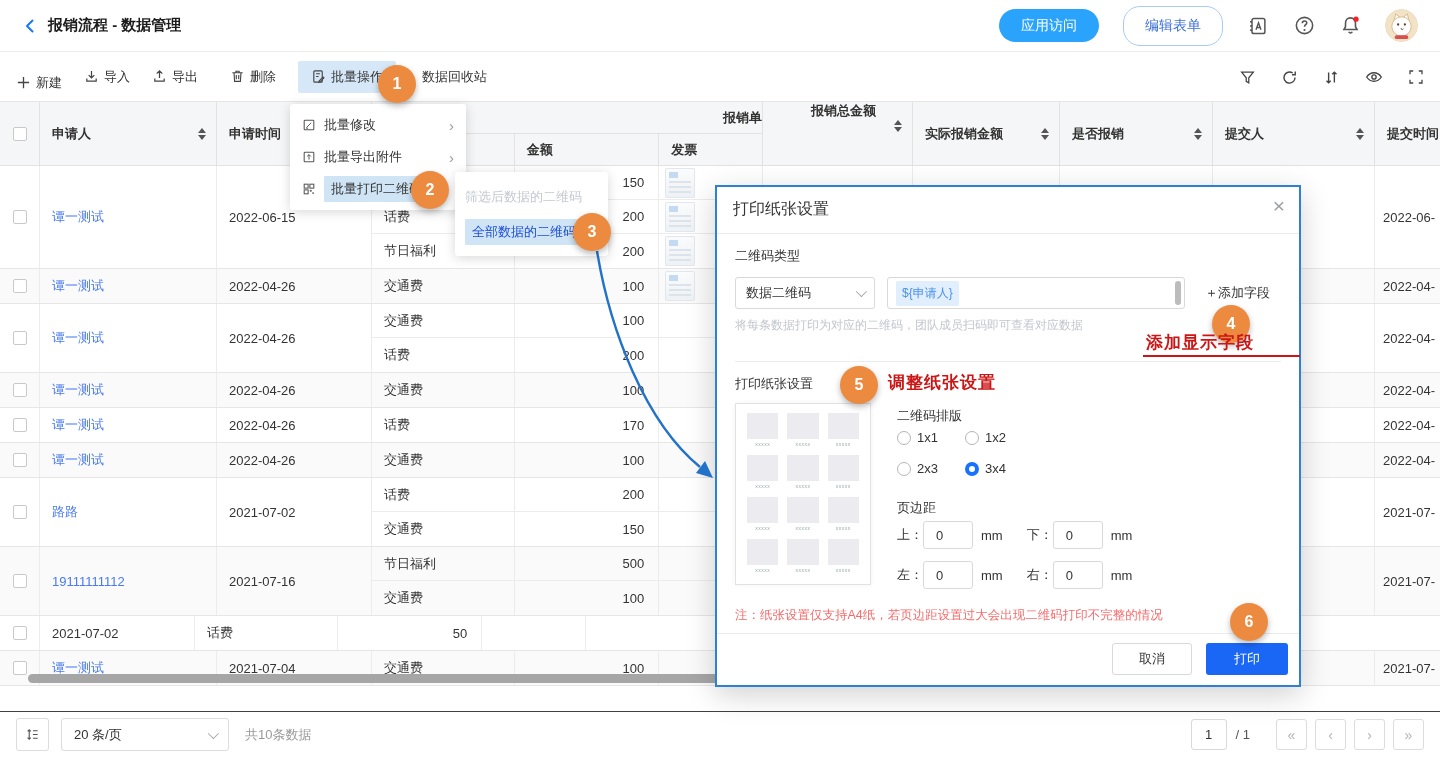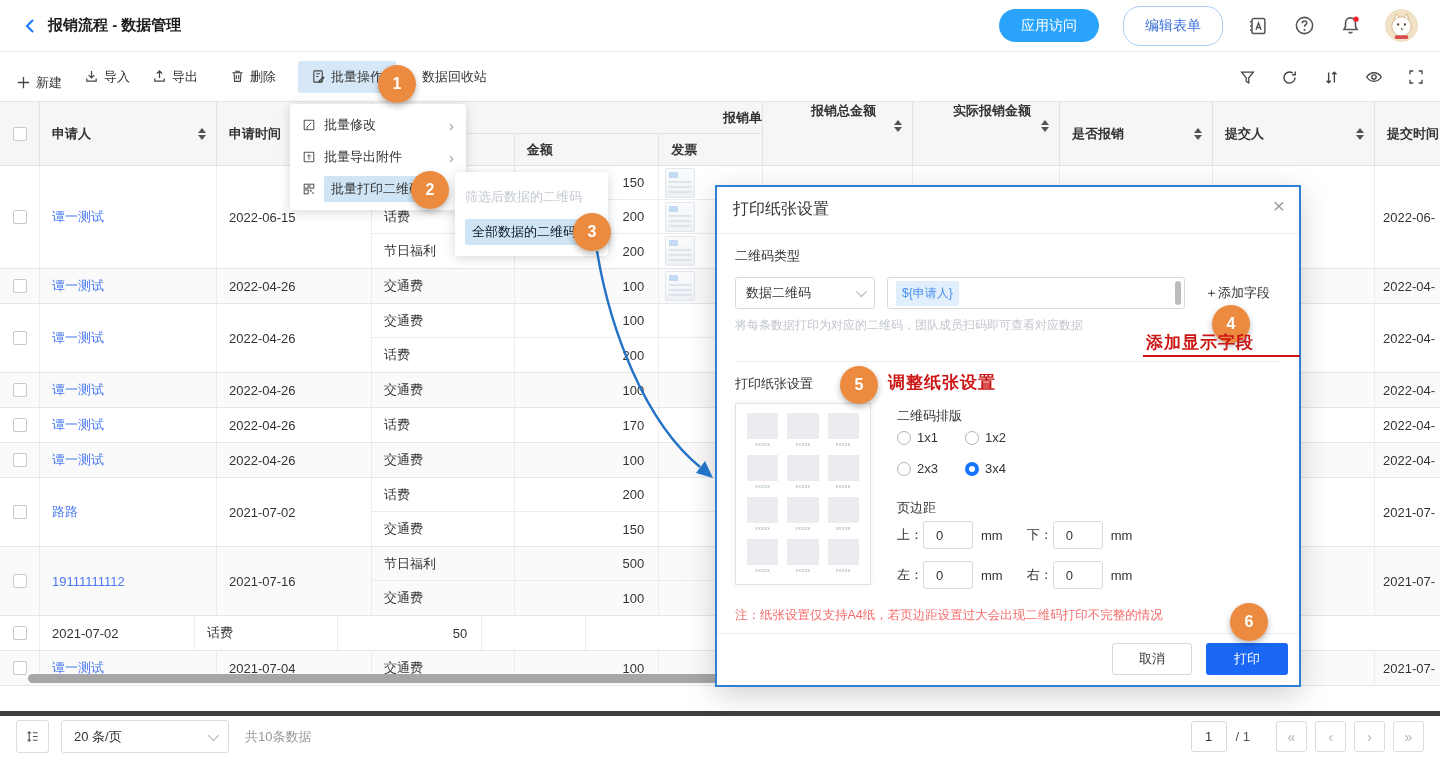--- a/index.html
+++ b/index.html
@@ -34,21 +34,21 @@
   .thead { display:flex; background:#f5f6f7; border-bottom:1px solid #e2e2e2; height:64px; }
   .hc { display:flex; align-items:center; padding-left:12px; font-size:13px; font-weight:bold; color:#333;
         border-right:1px solid #e2e2e2; height:64px; }
   .h-cb { width:40px; justify-content:center; padding-left:0; }
   .h-app { width:177px; } .h-time { width:155px; }
   .hgroup { width:391px; border-right:1px solid #e2e2e2; }
   .hgtop { height:32px; line-height:32px; text-align:right; font-size:13px; font-weight:bold; color:#333; border-bottom:1px solid #e2e2e2; }
   .hgbot { display:flex; height:31px; }
   .hgbot .hc { height:31px; border-right:1px solid #e2e2e2; }
   .h-cat { width:143px; } .h-amt { width:145px; } .h-inv { width:103px; border-right:none !important; }
-  .h-tot { width:150px;flex-direction:column; } .h-act { width:147px;flex-direction:column; } .h-isr { width:153px; } .h-sub { width:162px; } .h-st { width:120px; border-right:none; }
+  .h-tot { width:150px;flex-direction:column; } .h-act { width:147px; } .h-isr { width:153px; } .h-sub { width:162px; } .h-st { width:120px; border-right:none; }
   .sort { display:inline-flex; flex-direction:column; gap:2px; margin-left:auto; margin-right:10px; cursor:pointer; }
   .sort i { display:block; width:0; height:0; border:4px solid transparent; }
   .sort i.up { border-bottom:5px solid #555; border-top:none; }
   .sort i.dn { border-top:5px solid #555; border-bottom:none; }
   .cb { width:14px; height:14px; border:1px solid #c9c9c9; border-radius:2px; background:#fff; display:inline-block; cursor:pointer; }
 
   .tbody { background:#fff; }
   .trow { display:flex; border-bottom:1px solid #e6e6e6; background:#fff; }
   .trow.alt { background:#fafafa; }
   .td { display:flex; align-items:center; padding-left:12px; font-size:13px; color:#333; border-right:1px solid #ececec; }
@@ -66,21 +66,21 @@
   .sinv { width:103px; padding-left:6px; }
   .inv { width:30px; height:30px; border-radius:2px; position:relative; cursor:pointer;
          background:linear-gradient(#fbfcfd,#eef1f5); box-shadow:inset 0 0 0 1px #e2e7ee; }
   .inv::before { content:""; position:absolute; left:4px; top:4px; width:9px; height:6px; background:#c3daf2; }
   .inv::after { content:""; position:absolute; left:4px; right:4px; top:13px; height:13px;
                 background:repeating-linear-gradient(to bottom,#dde3ea 0 2px,transparent 2px 5px); }
 
   .hscroll-thumb { position:absolute; left:28px; top:674px; width:1077px; height:9px; border-radius:5px; background:#a6a6a6; cursor:pointer; }
 
   
-  .pagebar { position:absolute; left:0; top:711px; width:1440px; height:46px; border-top:5px solid #404040;
+  .pagebar { position:absolute; left:0; top:711px; width:1440px; height:46px; border-top:1px solid #404040;
              display:flex; align-items:center; padding:0 16px; background:#fff; }
   .density-btn { width:33px; height:33px; border:1px solid #dcdcdc; border-radius:3px; background:#fff; display:flex; align-items:center; justify-content:center; cursor:pointer; }
   .psize-select { margin-left:12px; width:168px; height:33px; border:1px solid #dcdcdc; border-radius:3px; display:flex; align-items:center; padding:0 12px; font-size:13px; color:#333; cursor:pointer; background:#fff; }
   .chev-down { margin-left:auto; width:8px; height:8px; border-right:1.5px solid #a9a9a9; border-bottom:1.5px solid #a9a9a9; transform:rotate(45deg) translateY(-2px); }
   .total-text { margin-left:16px; font-size:13px; color:#9a9a9a; }
   .pager { margin-left:auto; display:flex; align-items:center; }
   .page-input { width:36px; height:31px; border:1px solid #d9d9d9; border-radius:3px; text-align:center; font-size:13px; color:#333; }
   .page-total { margin-left:9px; font-size:13px; color:#555; }
   .nav-btn { width:31px; height:31px; border:1px solid #dcdcdc; border-radius:3px; background:#fff; color:#b3b3b3;
              font-size:14px; display:flex; align-items:center; justify-content:center; cursor:pointer; margin-left:8px; }
@@ -88,21 +88,21 @@
 
   
   .menu { position:absolute; left:290px; top:104px; width:176px; background:#fff; border-radius:3px;
           box-shadow:0 2px 12px rgba(0,0,0,.16); padding:5px 0; z-index:20; }
   .menu-item { height:32px; display:flex; align-items:center; padding:0 12px; font-size:13px; color:#333; cursor:pointer; }
   .menu-item .mi-icon { margin-right:8px; display:flex; }
   .menu-item .mi-arrow { margin-left:auto; color:#999; font-size:15px; }
   .hl-label { background:#cfe4f4; padding:4px 7px; border-radius:1px; }
   .submenu { position:absolute; left:455px; top:172px; width:153px; background:#fff; border-radius:3px;
              box-shadow:0 2px 12px rgba(0,0,0,.16); padding:7px 0; z-index:21; }
-  .submenu-item { height:35px; display:flex; align-items:center; padding:0 10px; font-size:13px; color:#0f172a; cursor:pointer; }
+  .submenu-item { height:35px; display:flex; align-items:center; padding:0 10px; font-size:13px; color:#1d4ed8; cursor:pointer; }
   .submenu-item.disabled { color:#c3c8d1; }
 
   
   .modal { position:absolute; left:715px; top:185px; width:586px; height:502px; background:#fff;
            border:2px solid #2f80d4; box-shadow:0 8px 28px rgba(0,0,0,.18); z-index:30; }
   .m-title { position:absolute; left:16px; top:12px; font-size:16px; color:#333; }
   .m-close { position:absolute; right:14px; top:8px; font-size:21px; color:#9aa0a6; cursor:pointer; line-height:1; }
   .m-div { position:absolute; left:0; right:0; height:1px; background:#ececec; }
   .m-div2 { position:absolute; left:18px; right:18px; height:1px; background:#ececec; }
   .m-label { position:absolute; font-size:13px; color:#333; }

